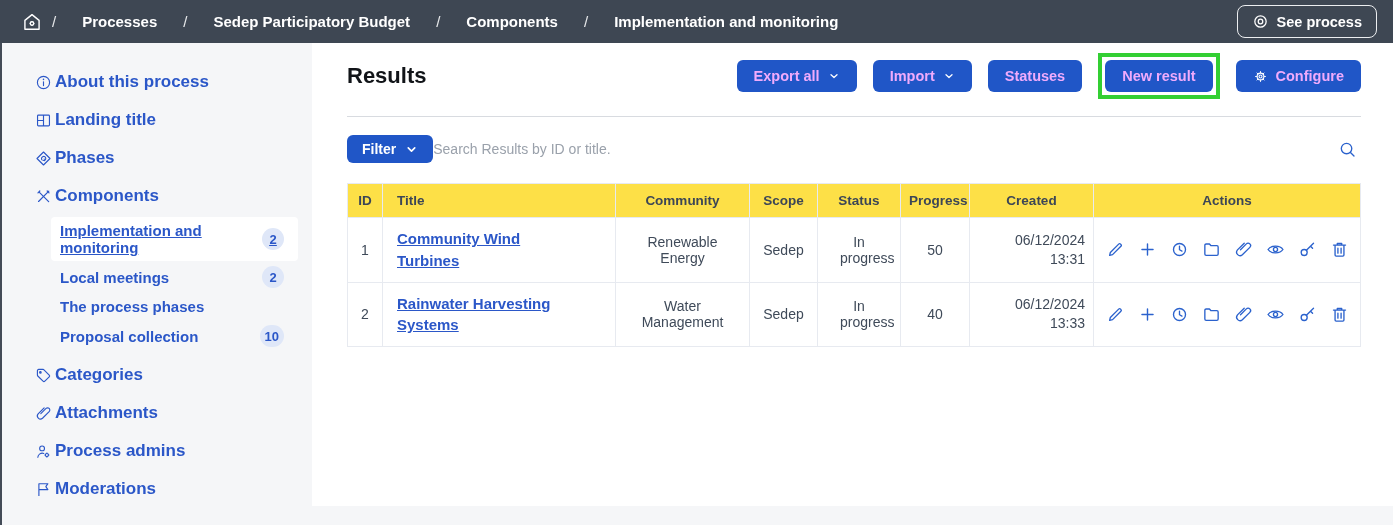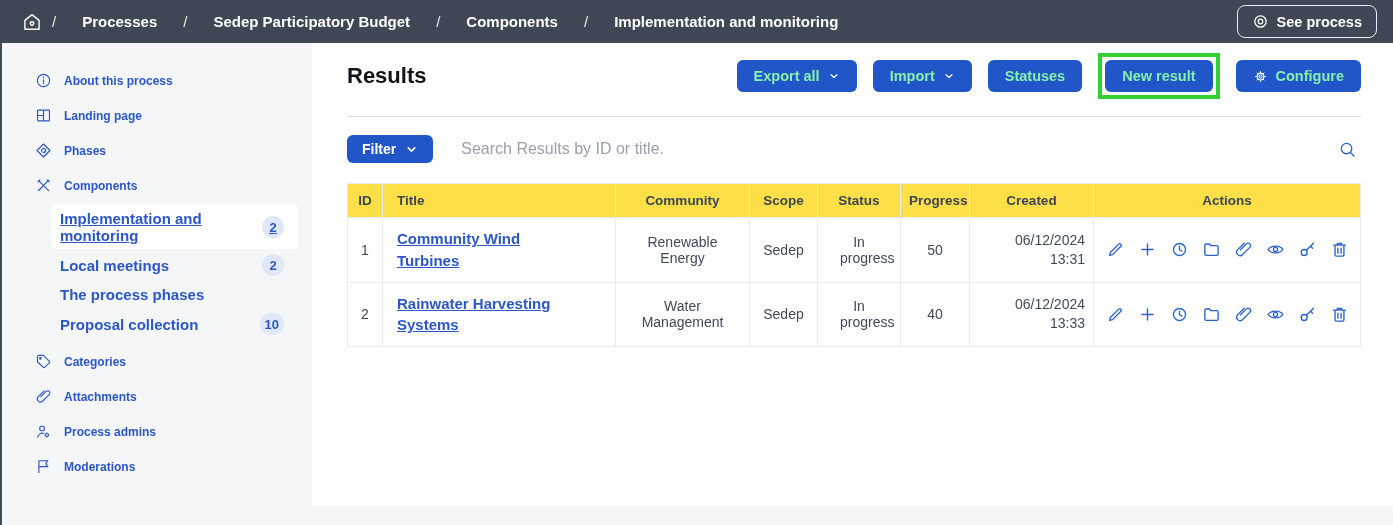--- a/index.html
+++ b/index.html
@@ -14,41 +14,41 @@
   .breadcrumb .sep { color:#e8eaec; font-weight:400; }
   .home-link { display:flex; align-items:center; padding-right:10px; cursor:pointer; }
   .topbar-right { margin-left:auto; }
   .see-process-btn { display:flex; align-items:center; gap:8px; background:transparent; border:1px solid #eceef0; border-radius:8px; color:#fff; font-family:inherit; font-size:14.5px; font-weight:700; padding:7px 14px; cursor:pointer; }
 
   
   .body { flex:1; display:flex; min-height:0; border-left:2px solid #434b57; }
 
   
   .sidebar { width:310px; background:#f5f6f8; padding-top:20px; flex-shrink:0; }
-  .side-item { display:flex; align-items:center; gap:12px; color:#2b57c8; font-size:12px; font-weight:700; padding:9px 14px 9px 33px; cursor:pointer; }
+  .side-item { display:flex; align-items:center; gap:3px; color:#2b57c8; font-size:17px; font-weight:700; padding:9px 14px 9px 33px; cursor:pointer; }
   .side-item .icn { display:flex; width:17px; justify-content:center; flex-shrink:0; }
   .sub-list { padding:2px 0 4px 0; }
   .sub-item { display:flex; align-items:center; justify-content:space-between; color:#2b57c8; font-size:15px; font-weight:600; padding:5px 14px 5px 9px; margin:0 14px 0 49px; border-radius:4px; cursor:pointer; }
   .sub-item .badge { background:#dfe7f8; color:#2b57c8; font-size:13px; font-weight:700; min-width:22px; height:22px; border-radius:11px; display:flex; align-items:center; justify-content:center; padding:0 5px; margin-left:8px; }
   .sub-item .badge:empty { display:none; }
   .sub-item.active { background:#ffffff; font-weight:700; text-decoration:underline; }
   .sub-item.active .badge { text-decoration:underline; }
 
   
   .main { flex:1; background:#fff; padding:10px 32px 0 35px; min-width:0; }
   .main-header { display:flex; align-items:center; justify-content:space-between; }
   .page-title { font-size:22px; font-weight:700; color:#111418; }
   .toolbar { display:flex; align-items:center; gap:16px; }
-  .btn-primary { background:#2056c7; color:#86efac; border:none; border-radius:6px; font-family:inherit; font-size:14.5px; font-weight:700; padding:8px 17px; display:flex; align-items:center; gap:8px; cursor:pointer; white-space:nowrap; }
+  .btn-primary { background:#2056c7; color:#f0abfc; border:none; border-radius:6px; font-family:inherit; font-size:14.5px; font-weight:700; padding:8px 17px; display:flex; align-items:center; gap:8px; cursor:pointer; white-space:nowrap; }
   .annotation-box { border:4px solid #33cf33; padding:3px; display:inline-flex; }
   .divider { border-bottom:1px solid #d8dbe0; margin-top:17px; }
 
   .filter-row { display:flex; align-items:center; margin-top:18px; }
   .filter-btn { background:#2056c7; color:#fff; border:none; border-radius:6px; font-family:inherit; font-size:14px; font-weight:700; padding:6px 15px; display:flex; align-items:center; gap:9px; cursor:pointer; }
-  .search-input { flex:1; border:none; outline:none; font-family:inherit; font-size:16px; color:#701a75; margin-left:28px; background:transparent; }
+  .search-input { flex:1; border:none; outline:none; font-family:inherit; font-size:14px; color:#701a75; background:transparent; }
   .search-input::placeholder { color:#9aa1ab; }
   .search-btn { background:none; border:none; cursor:pointer; padding:0 4px; display:flex; }
 
   
   table { width:100%; border-collapse:collapse; margin-top:20px; table-layout:fixed; }
   th, td { border:1px solid #e7eaf0; }
   thead th { background:#fde047; color:#3c4656; font-size:13.5px; font-weight:700; padding:9px 8px; text-align:center; }
   thead th.col-title { text-align:left; padding-left:14px; }
   tbody td { color:#3f4a59; font-size:14px; text-align:center; padding:10px 8px; height:62px; vertical-align:middle; background:#fff; }
   td.cell-title { text-align:left; padding-left:14px; padding-right:40px; }
@@ -117,21 +117,21 @@
         <span>About this process</span>
       </div>
 
       <div class="side-item">
         <span class="icn">
           <svg width="17" height="17" viewBox="0 0 24 24" fill="none" stroke="currentColor" stroke-width="1.6" stroke-linejoin="round">
             <rect x="3.6" y="4.4" width="16.8" height="15.2" rx="1.2"></rect>
             <path d="M12 4.4 V19.6 M3.6 12 H12"></path>
           </svg>
         </span>
-        <span>Landing page</span>
+        <span>Landing title</span>
       </div>
 
       <div class="side-item">
         <span class="icn">
           <svg width="17" height="17" viewBox="0 0 24 24" fill="none" stroke="currentColor" stroke-width="1.6" stroke-linejoin="round">
             <path d="M12 2.8 L21.2 12 L12 21.2 L2.8 12 Z"></path>
             <path d="M9.6 13.6 a3 3 0 1 1 3.6 1.3" stroke-linecap="round"></path>
             <path d="M13 12.6 l.4 2.5 -2.4-.4" stroke-linecap="round" stroke-width="1.3"></path>
           </svg>
         </span>

